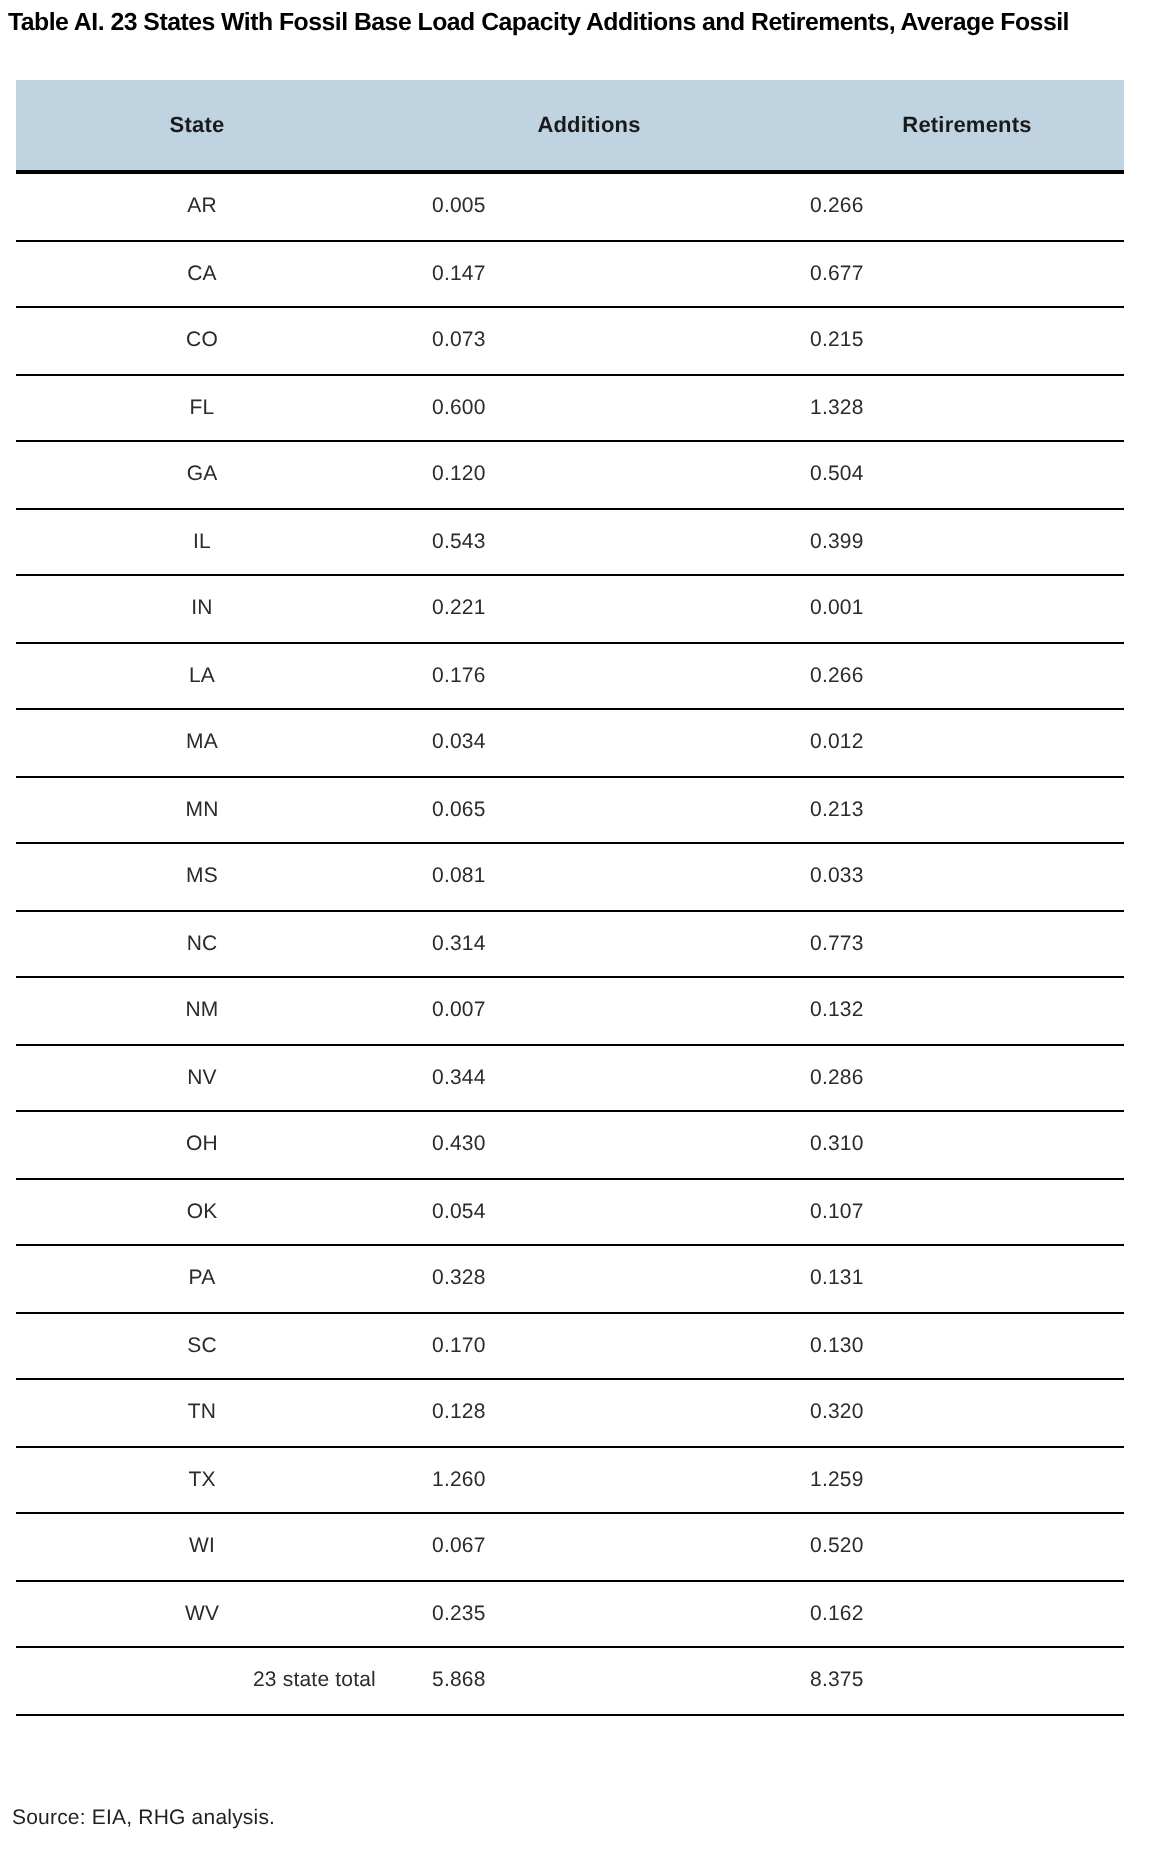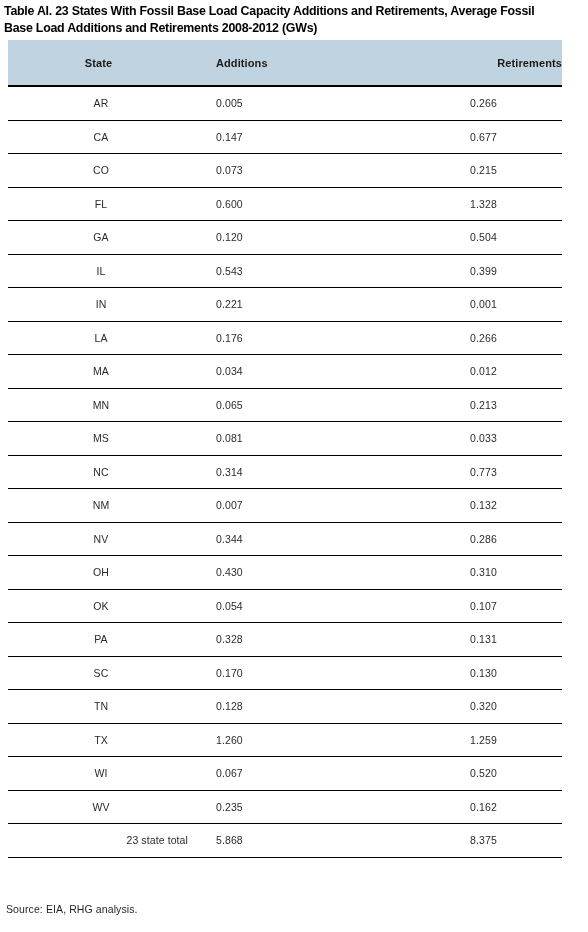--- a/index.html
+++ b/index.html
@@ -61,42 +61,42 @@
     height: 45px;
     font-size: 11px;
     font-weight: bold;
     color: #1a1a1a;
     padding: 0;
     border: none;
     vertical-align: middle;
     letter-spacing: 0.1px;
   }
   thead th.h-state   { padding-left: 1px; }
-  thead th.h-add     { text-align: left;   padding-left: 28px; }
-  thead th.h-ret     { text-align: right;   padding-left: 32px; }
+  thead th.h-add     { text-align: center;   padding-left: 28px; }
+  thead th.h-ret     { text-align: center;   padding-left: 32px; }
 
   thead tr.head-rule th {
     height: 0;
     background: transparent;
     border-top: 2px solid #000000;
     padding: 0;
   }
 
   tbody td {
     height: 32.5px;
     font-size: 10.5px;
     color: #2b2b2b;
     padding: 0;
     border-bottom: 1px solid #000000;
     vertical-align: middle;
     letter-spacing: 0.1px;
   }
   tbody td.v-state { text-align: center; padding-left: 6px; }
   tbody td.v-add   { text-align: left;   padding-left: 28px; }
-  tbody td.v-ret   { text-align: center;   padding-left: 32px; }
+  tbody td.v-ret   { text-align: left;   padding-left: 32px; }
 
   tbody tr.total-row td {
     border-bottom: 1px solid #000000;
   }
   tbody tr.total-row td.v-state {
     text-align: right;
   }
   tbody tr:last-child td {
     border-bottom: 1px solid #000000;
   }
@@ -111,21 +111,20 @@
     letter-spacing: 0.1px;
   }
 </style>
 </head>
 <body>
 
 <div class="page">
 
   <div class="table-title">
     <span>Table AI. 23 States With Fossil Base Load Capacity Additions and Retirements, Average Fossil</span>
-    <span class="line2">Base Load Additions and Retirements 2008-2012 (GWs)</span>
   </div>
 
   <div class="table-wrap">
     <table class="data-table">
       <colgroup>
         <col class="c-state">
         <col class="c-add">
         <col class="c-ret">
       </colgroup>
       <thead>

